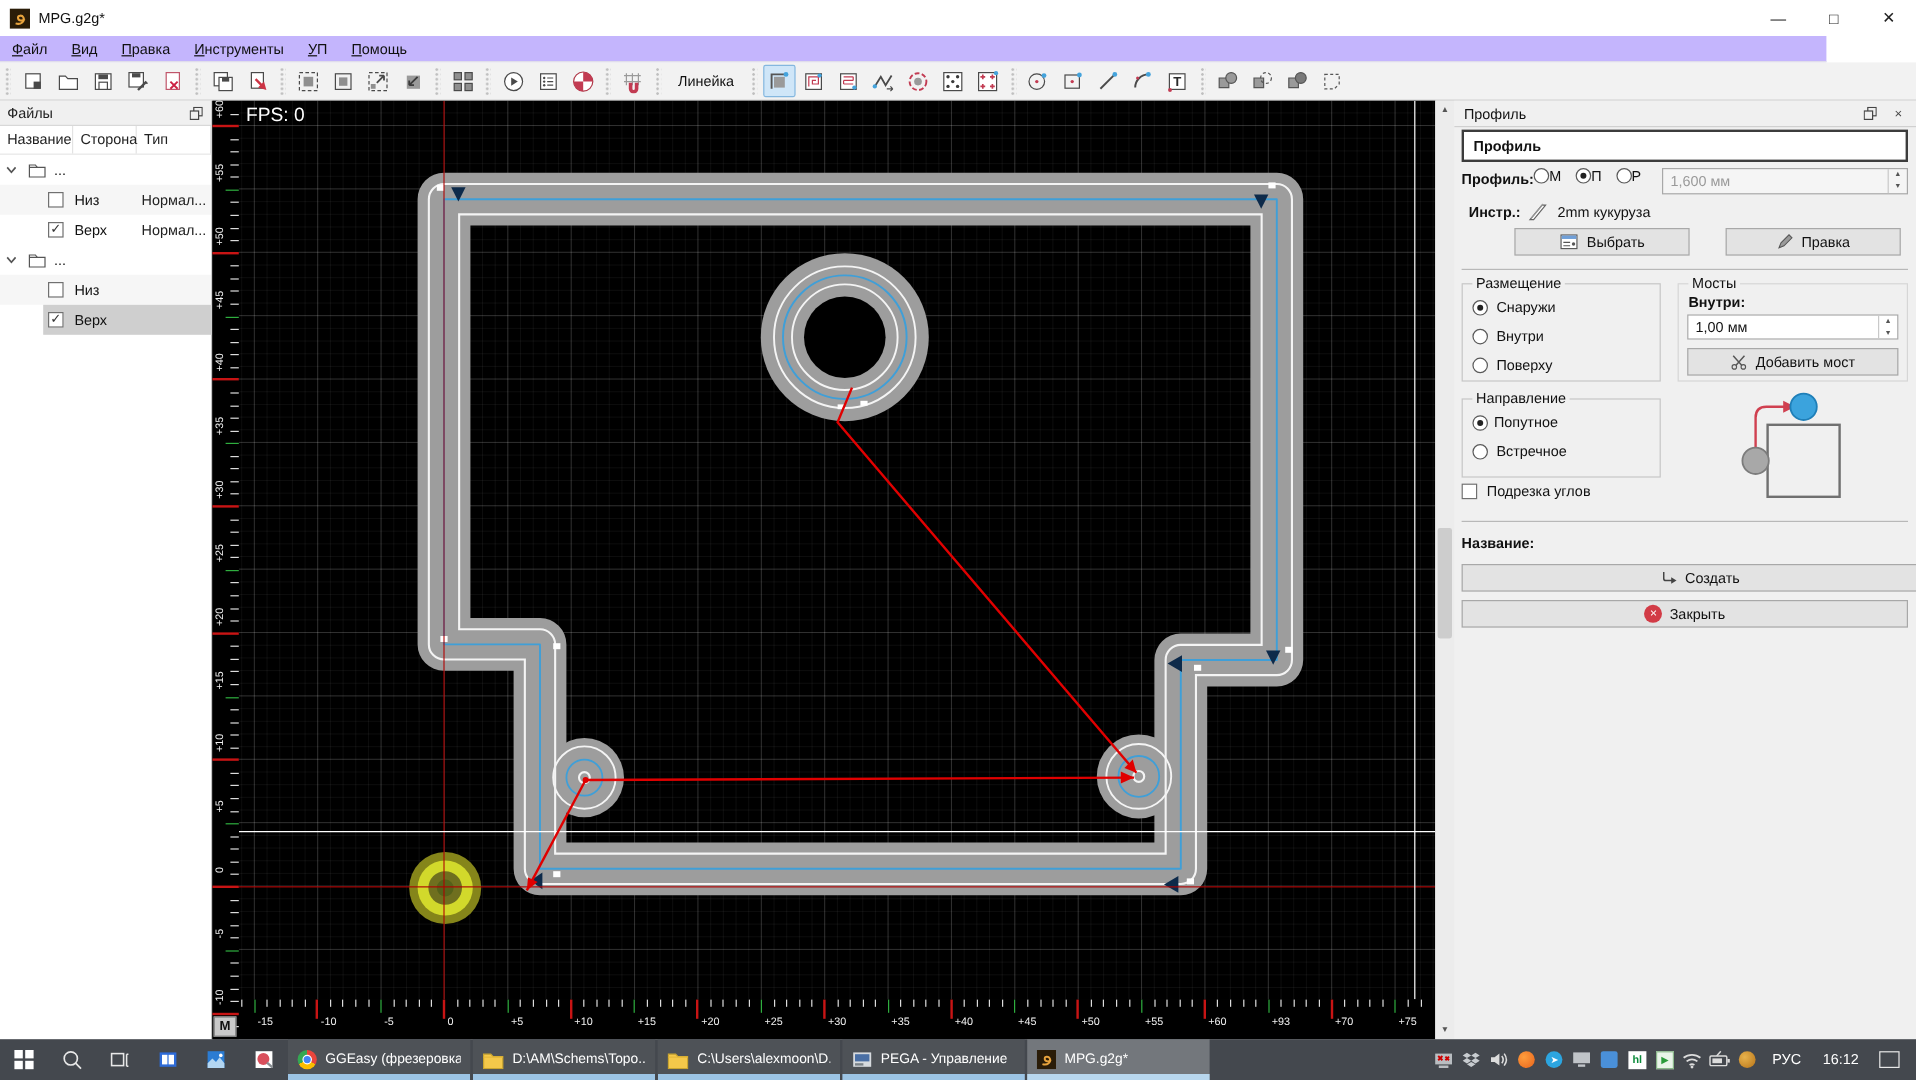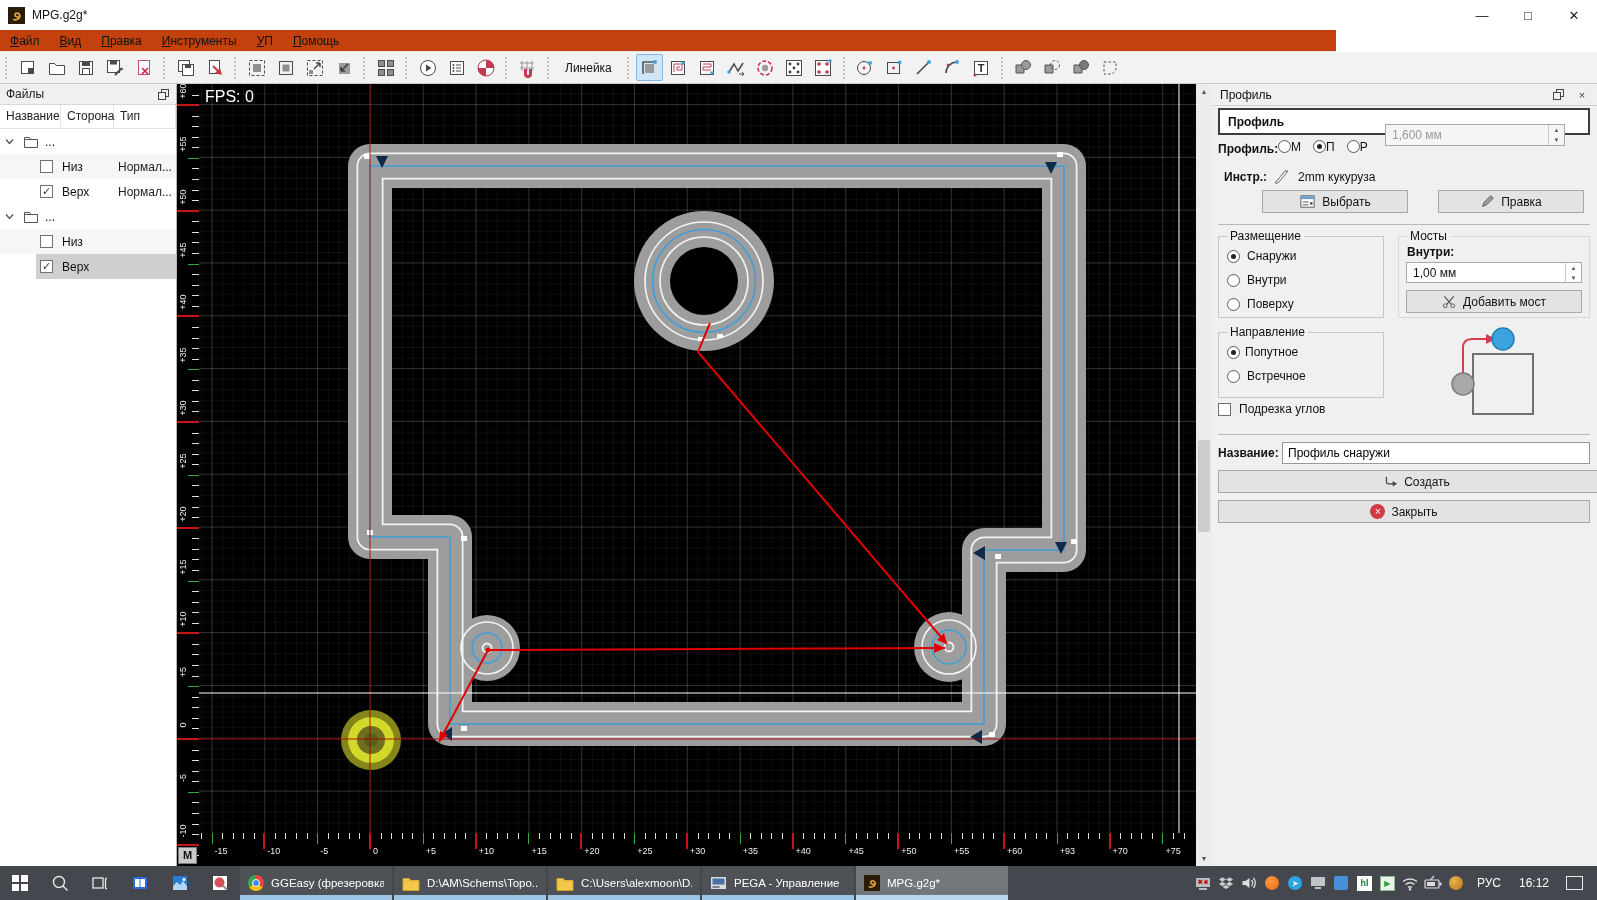--- a/index.html
+++ b/index.html
@@ -7,21 +7,21 @@
   #app{position:relative;width:1597px;height:900px;background:#fff;overflow:hidden;}
 
   
   #titlebar{position:absolute;left:0;top:0;width:1597px;height:30px;background:#fff;display:flex;align-items:center;}
   #app-icon{width:17px;height:17px;margin-left:8px;}
   #window-title{font-size:12px;color:#111;margin-left:7px;}
   #win-controls{margin-left:auto;display:flex;height:30px;}
   .wbtn{width:46px;height:30px;display:flex;align-items:center;justify-content:center;font-size:13px;color:#222;cursor:default;}
 
   
-  #menubar{position:absolute;left:0;top:30px;width:1336px;height:22px;background:#c2410c;display:flex;align-items:center;border-bottom:1px solid #e6e6e6;}
+  #menubar{position:absolute;left:0;top:30px;width:1522px;height:22px;background:#c4b5fd;display:flex;align-items:center;border-bottom:1px solid #e6e6e6;}
   .menu-item{font-size:12px;color:#111;padding:2px 10px;}
   .menu-item u{text-decoration:underline;}
 
   
   #toolbar{position:absolute;left:0;top:52px;width:1597px;height:32px;background:#f2f2f2;border-bottom:1px solid #c9c9c9;display:flex;align-items:center;}
   .tb-handle{width:5px;height:24px;margin:0 4px;background-image:radial-gradient(#bfbfbf 1px,transparent 1.2px);background-size:4px 4px;}
   .tbtn{width:27px;height:27px;display:flex;align-items:center;justify-content:center;border:1px solid transparent;border-radius:2px;margin:0 1px;}
   .tbtn.active{background:#cfe6f8;border-color:#84b7df;}
   .tb-text{font-size:12px;color:#111;padding:0 10px;}
 
@@ -729,21 +729,21 @@
               <rect x="3.5" y="0.5" width="7" height="7" fill="none" stroke="#444"></rect>
               <rect x="0.5" y="3.5" width="7" height="7" fill="#f0f0f0" stroke="#444"></rect>
             </svg>
         </span>
         <span class="dock-ico">×</span>
       </div>
       <div id="pp-title-box">Профиль</div>
 
       <span class="pp-label" style="position:absolute;left:6px;top:58px">Профиль:</span>
       <div id="depth-radios" style="position:absolute;left:66px;top:56px"><span style="margin-right: 12px;"><span class="radio"></span><span>М</span></span><span style="margin-right: 12px;"><span class="radio on"></span><span>П</span></span><span style="margin-right: 12px;"><span class="radio"></span><span>Р</span></span></div>
-      <div class="spin" style="left:173px;top:40px;width:180px;height:22px;background:#f5f5f5;color:#9a9a9a">
+      <div class="spin" style="left:173px;top:56px;width:205px;height:22px;background:#f5f5f5;color:#9a9a9a">
         <span>1,600 мм</span>
         <div class="arrows">
             <div>▲</div>
             <div>▼</div>
           </div>
       </div>
 
       <span class="pp-label" style="position:absolute;left:12px;top:86px">Инстр.:</span>
       <span class="iconify" style="position:absolute;left:58px;top:82px;width:20px;height:20px">
         <svg width="18" height="18" viewBox="0 0 18 18">
@@ -832,21 +832,20 @@
       </svg>
 
       <div style="position:absolute;left:6px;top:318px;display:flex;align-items:center;gap:8px">
         <span class="cbox"></span>
         <span>Подрезка углов</span>
       </div>
 
       <div class="sepline" style="top:350px"></div>
 
       <span class="pp-label" style="position:absolute;left:6px;top:362px">Название:</span>
-      <input id="pp-name-input" value="Профиль снаружи" style="">
 
       <div class="pbtn" style="left:6px;top:386px;width:396px;height:23px">
         <svg width="16" height="16" viewBox="0 0 18 18">
             <path d="M5 3v6a2 2 0 0 0 2 2h6" stroke="#444" stroke-width="1.4" fill="none"></path>
             <path d="M12 8v6l5-3z" fill="#444"></path>
           </svg>
         <span>Создать</span>
       </div>
       <div class="pbtn" style="left:6px;top:416px;width:372px;height:23px">
         <span style="width:15px;height:15px;border-radius:50%;background:#d23b46;color:#fff;font-size:10px;line-height:15px;text-align:center">×</span>

